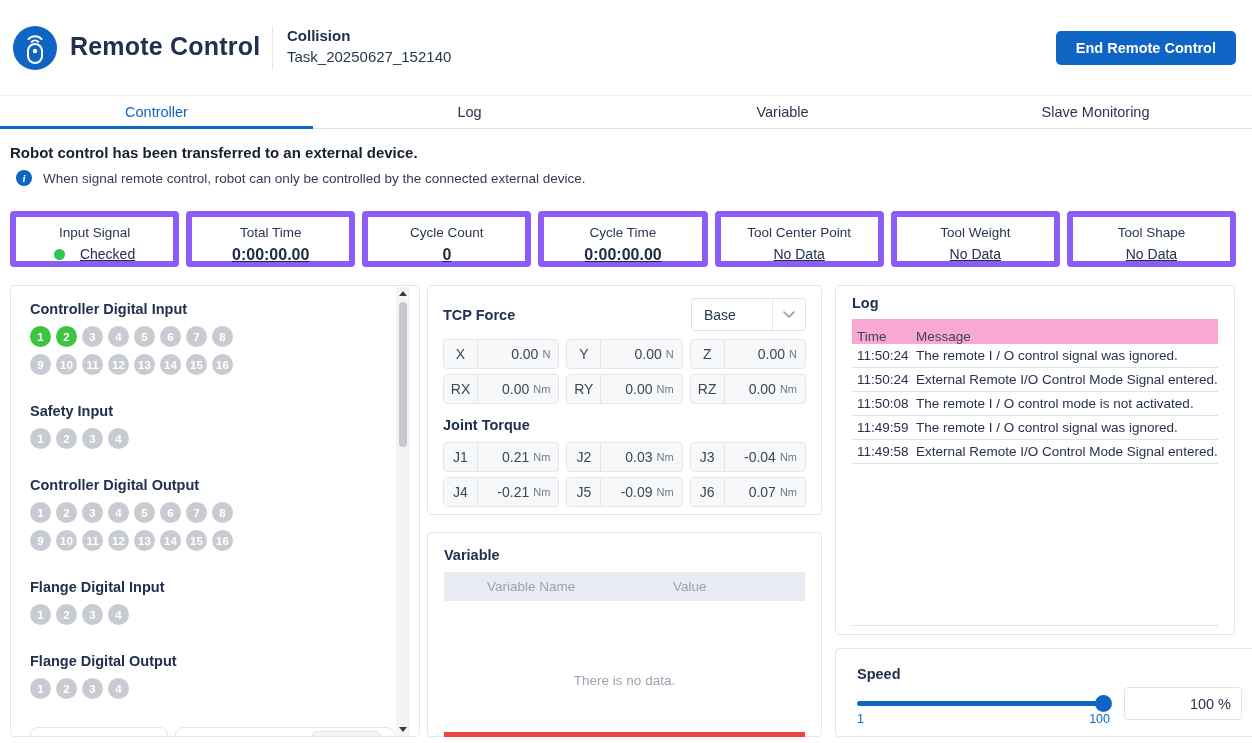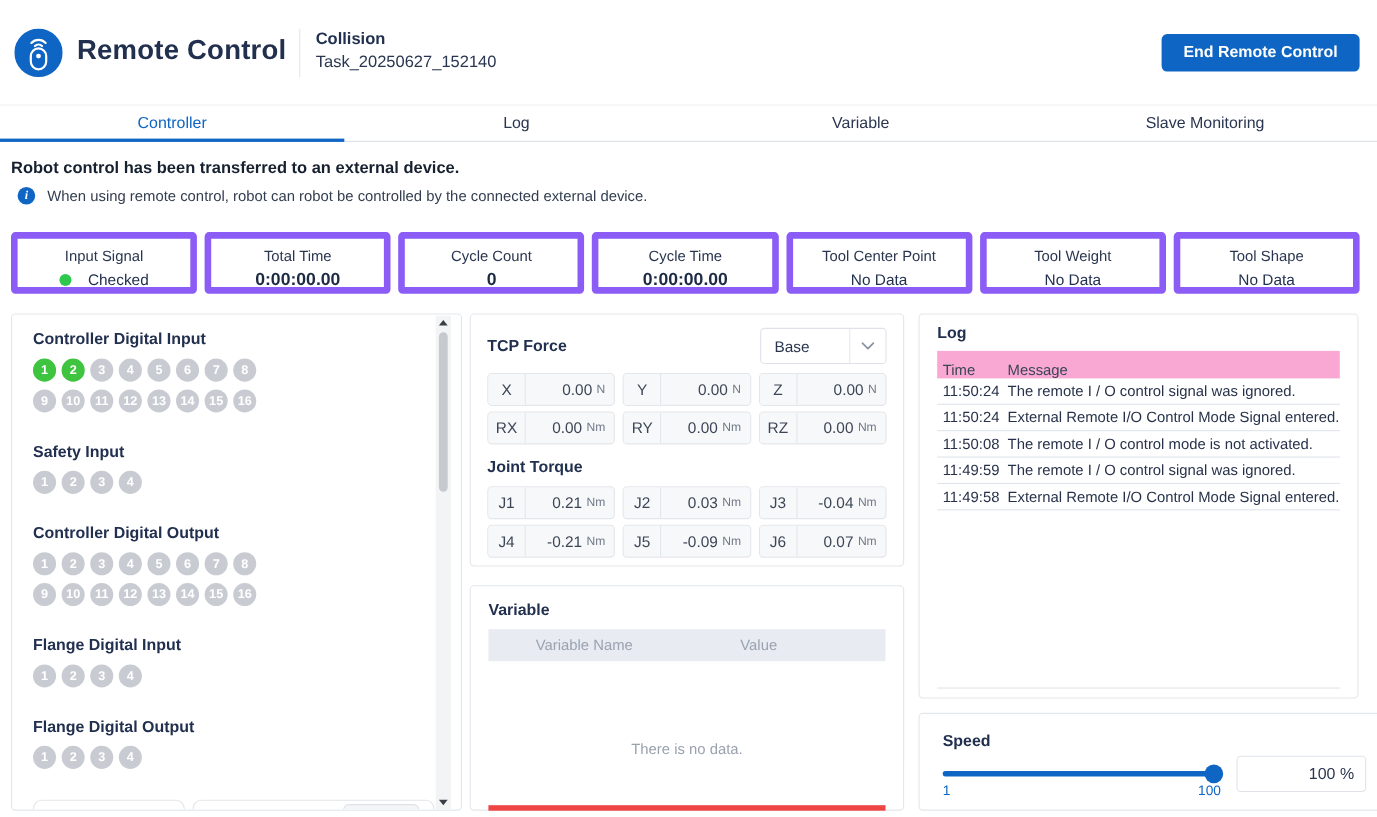--- a/index.html
+++ b/index.html
@@ -22,21 +22,21 @@
   .tab { flex:1; text-align:center; font-size:14.5px; color:#2a3650; padding-top:7px; height:32px; cursor:pointer; }
   .tab.active { color:#0e65c4; border-bottom:3px solid #0e65c4; font-weight:normal; }
   
   .notice-title { position:absolute; left:10px; top:144px; font-size:15px; font-weight:bold; color:#16202f; }
   .info-row { position:absolute; left:16px; top:170px; display:flex; align-items:center; gap:11px; font-size:13.5px; color:#323d4f; }
   .info-icon { width:16px; height:16px; border-radius:50%; background:#0e65c4; color:#fff; font-size:11px; font-weight:bold; display:flex; align-items:center; justify-content:center; font-family:"Liberation Serif",serif; font-style:italic; }
   
   .stats-row { position:absolute; left:10px; top:211px; width:1226px; display:flex; gap:7px; }
   .stat-card { flex:1; height:56px; background:#fff; border:6px solid #8b5cf6; border-radius:4px; text-align:center; padding-top:8px; }
   .stat-label { font-size:13.5px; color:#2a3650; margin-bottom:6px; }
-  .stat-value { font-size:14px; color:#22304f; display:flex; align-items:center; justify-content:center; gap:15px; }
+  .stat-value { font-size:14px; color:#22304f; display:flex; align-items:center; justify-content:center; gap:15px;text-decoration:underline; }
   .stat-value.bold { font-size:16px; font-weight:bold; color:#1c2a44; }
   .status-dot { width:11px; height:11px; border-radius:50%; background:#2ec84e; display:inline-block; }
   
   .panel { position:absolute; background:#fff; border:1px solid #e3e7ec; border-radius:4px; }
   .panel-title { font-size:14.5px; font-weight:bold; color:#22304f; }
   
   .io-panel { left:10px; top:285px; width:410px; height:452px; overflow:hidden; }
   .io-content { position:absolute; left:0; top:0; width:388px; height:100%; padding:15px 0 0 19px; overflow:hidden; }
   .io-section { margin-bottom:28px; }
   .io-section-title { font-size:14.5px; font-weight:bold; color:#22304f; margin-bottom:9px; }
@@ -115,21 +115,21 @@
 <div class="tabbar" id="tabbar">
     <div class="tab active">Controller</div>
     <div class="tab">Log</div>
     <div class="tab">Variable</div>
     <div class="tab">Slave Monitoring</div>
   </div>
 
 <div class="notice-title">Robot control has been transferred to an external device.</div>
 <div class="info-row">
   <span class="info-icon">i</span>
-  <span>When using remote control, robot can robot be controlled by the connected external device.</span>
+  <span>When signal remote control, robot can only be controlled by the connected external device.</span>
 </div>
 
 <div class="stats-row" id="stats-row">
     <div class="stat-card">
       <div class="stat-label">Input Signal</div>
       <div class="stat-value">
         <span class="status-dot"></span>
         <span>Checked</span>
       </div>
     </div>

